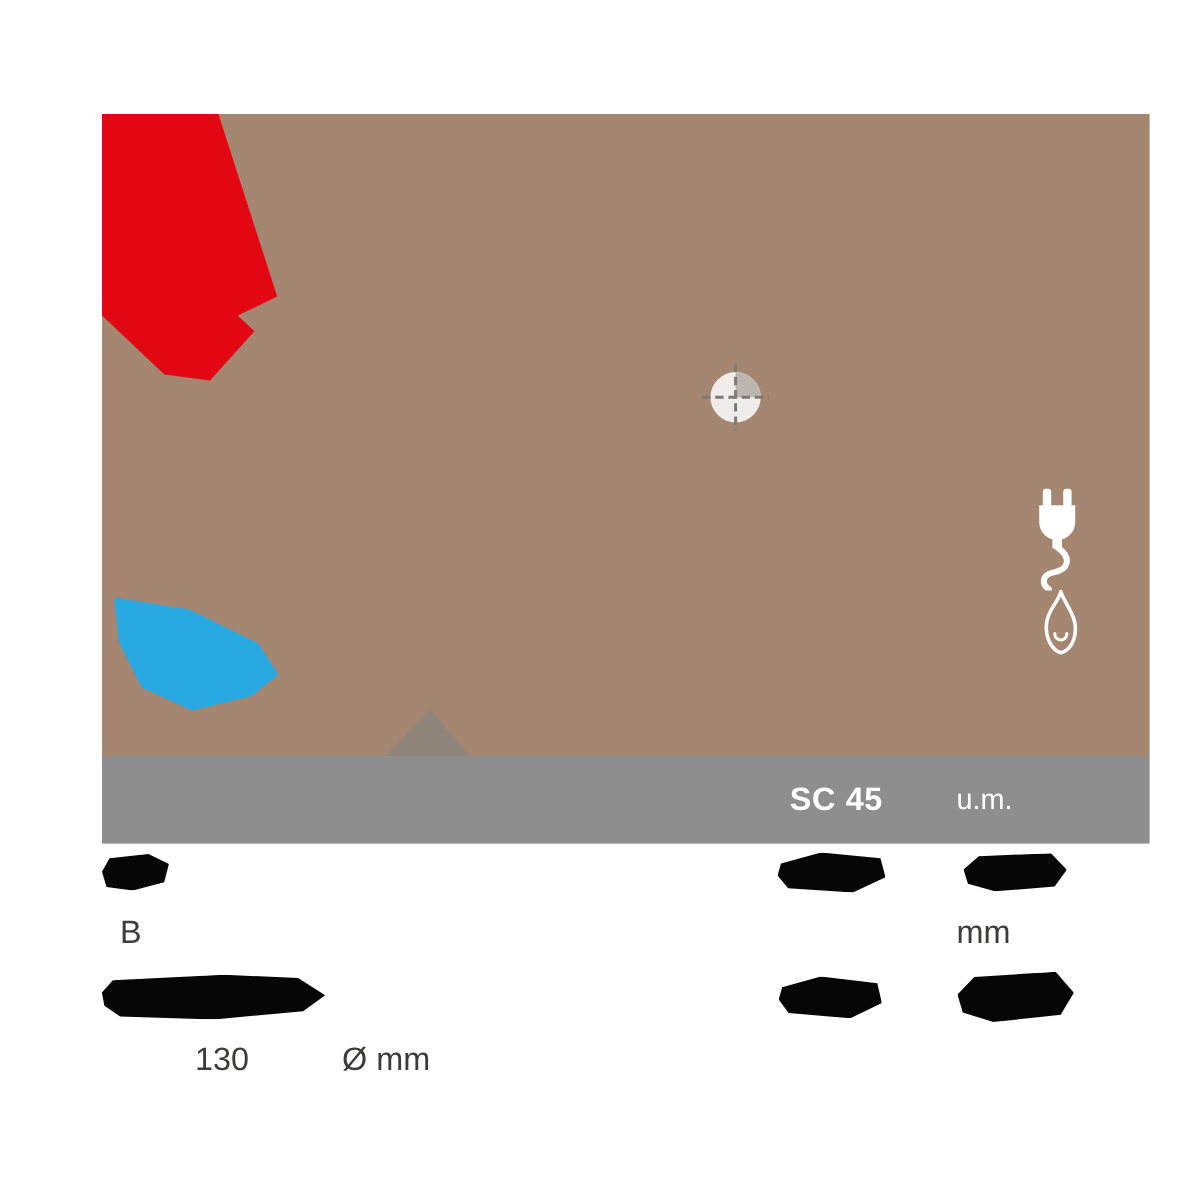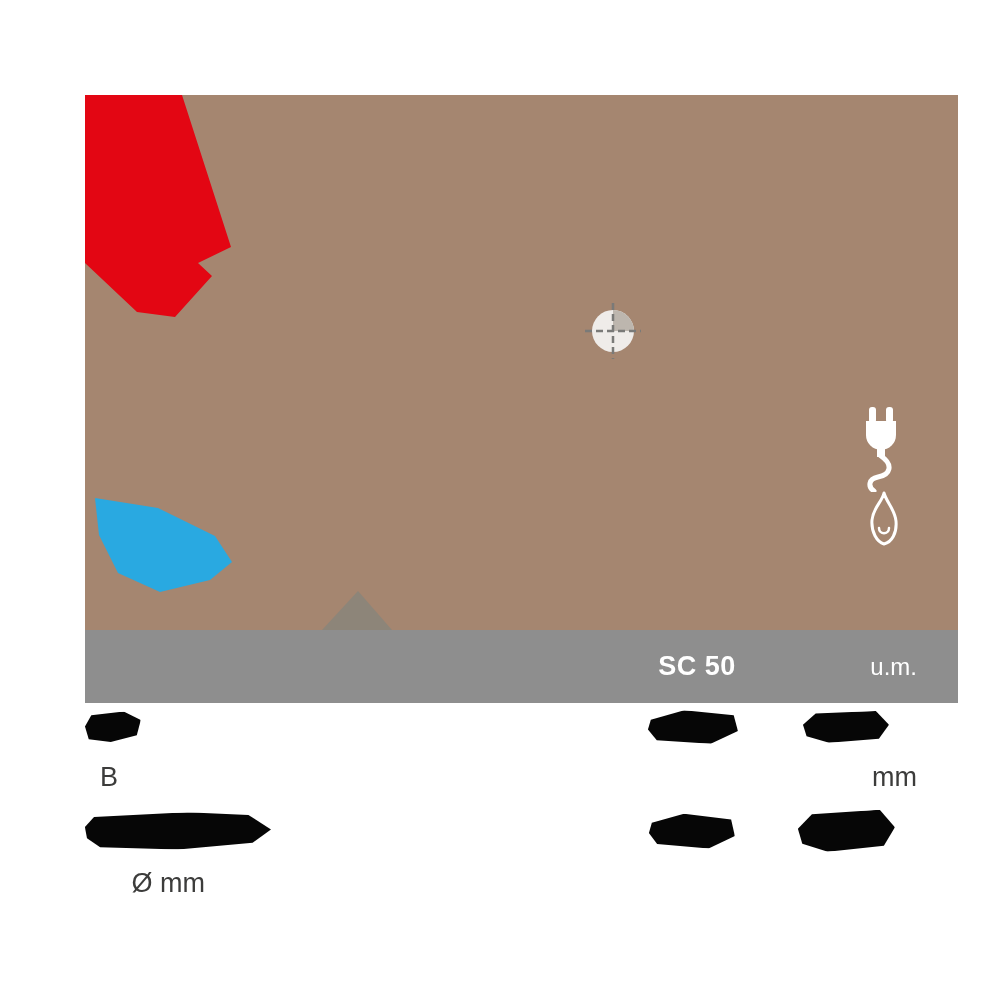--- a/index.html
+++ b/index.html
@@ -21,21 +21,21 @@
   .icon-plug   { left:775px; top:312px; width:42px; height:85px; }
   .icon-flame  { left:782px; top:395px; width:34px; height:58px; }
 
   
   .band {
     position:absolute; left:85px; top:630px; width:873px; height:73px;
     background:#8e8e8e; display:flex; align-items:center;
   }
   .col-label { flex:1 1 auto; padding-left:15px; text-align:left; }
   .col-value { flex:0 0 200px; text-align:center; }
-  .col-unit  { flex:0 0 120px; text-align:right; }
+  .col-unit  { flex:0 0 120px; text-align:left; }
   .col-end   { flex:0 0 41px; }
 
   .hdr-model { color:#ffffff; font-weight:bold; font-size:27px; letter-spacing:0.5px; }
   .hdr-unit  { color:#ffffff; font-size:24px; }
 
   .rows { position:absolute; left:85px; top:703px; width:873px; }
   .trow { position:relative; height:53px; display:flex; align-items:center; }
   .trow-a { height:48px; }
   .cell { color:#3c3c3b; font-size:27px; white-space:pre; }
 
@@ -91,21 +91,21 @@
     <div class="icon icon-flame">
       <svg viewBox="0 0 34 58">
         <path d="M17 3 C 15 12, 6 18, 5 30 C 4 42, 10 52, 17 54 C 25 52, 30 43, 29 31 C 28 20, 20 13, 17 3 Z" fill="none" stroke="#ffffff" stroke-width="3" stroke-linejoin="round"></path>
         <path d="M12 38 C 12 45, 22 45, 22 38" fill="none" stroke="#ffffff" stroke-width="2.5" stroke-linecap="round"></path>
       </svg>
     </div>
   </div>
 
   <div class="band">
     <div class="col-label"></div>
-    <div class="col-value hdr-model">SC 50</div>
+    <div class="col-value hdr-model">SC 45</div>
     <div class="col-unit hdr-unit">u.m.</div>
     <div class="col-end"></div>
   </div>
 
   <div class="rows">
 
     <div class="trow trow-a">
       <span class="blob blob-a1"></span>
       <span class="blob blob-a2"></span>
       <span class="blob blob-a3"></span>
@@ -117,18 +117,19 @@
       <div class="col-end"></div>
     </div>
 
     <div class="trow">
       <span class="blob blob-c1"></span>
       <span class="blob blob-c2"></span>
       <span class="blob blob-c3"></span>
     </div>
 
     <div class="trow">
+      <div class="col-value cell">130</div>
       <div class="col-unit cell">Ø mm</div>
       <div class="col-end"></div>
     </div>
 
   </div>
 </div>
 
 </body></html>

